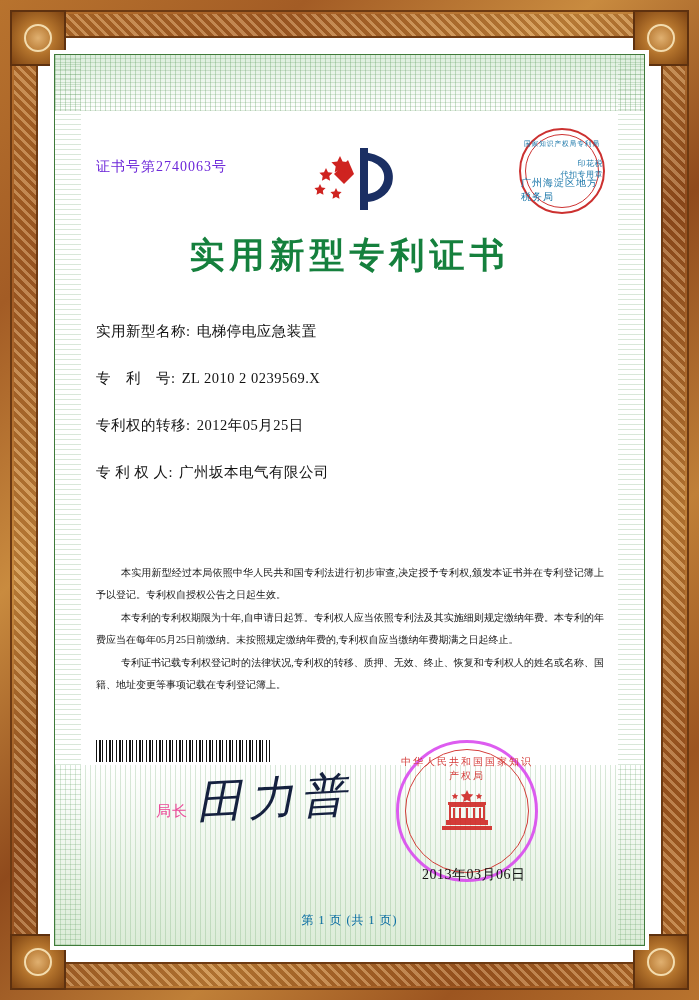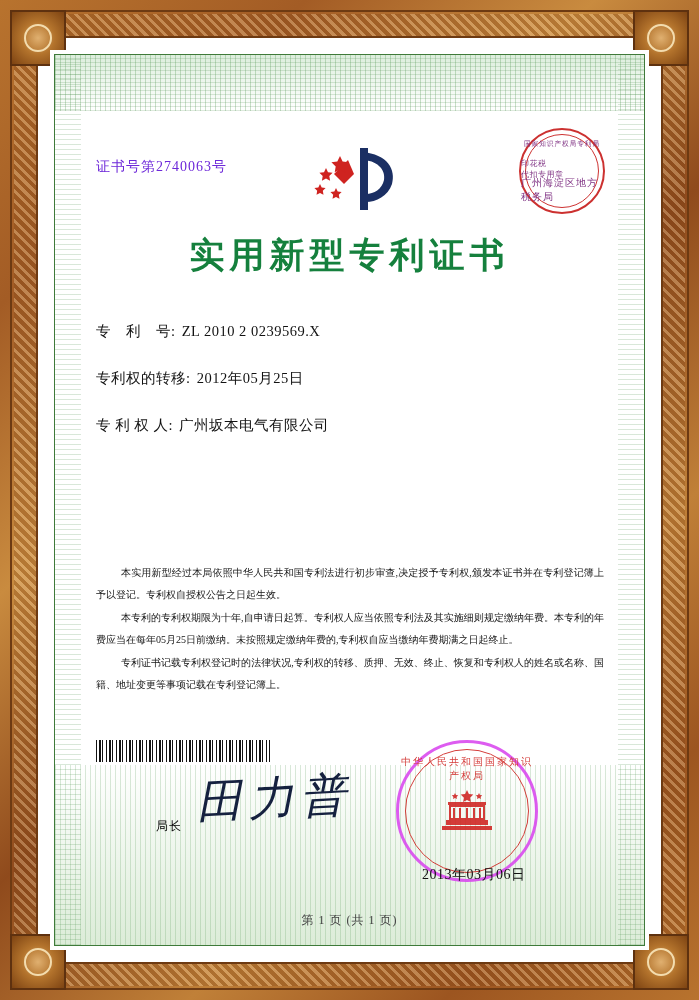--- a/index.html
+++ b/index.html
@@ -135,35 +135,35 @@
 
   
   .stamp-top {
     position: absolute;
     right: 44px;
     top: 78px;
     width: 86px;
     height: 86px;
     border: 2px solid #c8201f;
     border-radius: 50%;
-    color: #701a75;
+    color: #0369a1;
     box-sizing: border-box;
     opacity: 0.92;
   }
   .stamp-top .st-ring {
     position: absolute;
     left: 4px; top: 4px; right: 4px; bottom: 4px;
     border: 1px solid #c8201f;
     border-radius: 50%;
   }
   .stamp-top .st-center {
     position: absolute;
     left: 0; right: 0;
     top: 28px;
-    text-align: left;
+    text-align: right;
     font-size: 8px;
     line-height: 11px;
     font-family: "Liberation Sans", sans-serif;
     letter-spacing: 0.5px;
   }
   .stamp-top .st-arc {
     position: absolute;
     left: 0; right: 0;
     top: 9px;
     text-align: center;
@@ -241,24 +241,23 @@
       #111 0px, #111 1px, #fff 1px, #fff 3px,
       #111 3px, #111 5px, #fff 5px, #fff 6px,
       #111 6px, #111 7px, #fff 7px, #fff 10px);
   }
 
   
   .sig-label {
     position: absolute;
     left: 106px;
     top: 752px;
-    font-size: 12px;
-    color: #000000;
+    font-size: 15px;
+    color: #ec4899;
     letter-spacing: 1px;
-    margin-top: 16px;
   }
   .signature {
     position: absolute;
     left: 146px;
     top: 718px;
     font-size: 46px;
     color: #15213f;
     font-family: "DejaVu Serif", serif;
     font-style: italic;
     letter-spacing: 6px;
@@ -313,21 +312,21 @@
     letter-spacing: 0.5px;
     white-space: nowrap;
   }
 
   .page-footer {
     position: absolute;
     left: 0; right: 0;
     top: 862px;
     text-align: center;
     font-size: 12px;
-    color: #404040;
+    color: #0369a1;
     letter-spacing: 1px;
   }
 </style>
 </head>
 <body>
 
 <div class="certificate">
 
   <div class="frame-outer-line"></div>
   <div class="frame-band"></div>
@@ -364,20 +363,24 @@
       <div class="stamp-top">
         <div class="st-ring"></div>
         <div class="st-arc">国家知识产权局专利局</div>
         <div class="st-center">印花税<br>代扣专用章</div>
         <div class="st-arc-bottom">广州海淀区地方税务局</div>
       </div>
 
       <div class="title">实用新型专利证书</div>
 
       <div class="fields">
+        <div class="field-row">
+          <span class="field-label">实用新型名称:</span>
+          <span class="field-value">电梯停电应急装置</span>
+        </div>
         <div class="field-row">
           <span class="field-label">专　利　号:</span>
           <span class="field-value">ZL 2010 2 0239569.X</span>
         </div>
         <div class="field-row">
           <span class="field-label">专利权的转移:</span>
           <span class="field-value">2012年05月25日</span>
         </div>
         <div class="field-row">
           <span class="field-label">专 利 权 人:</span>

